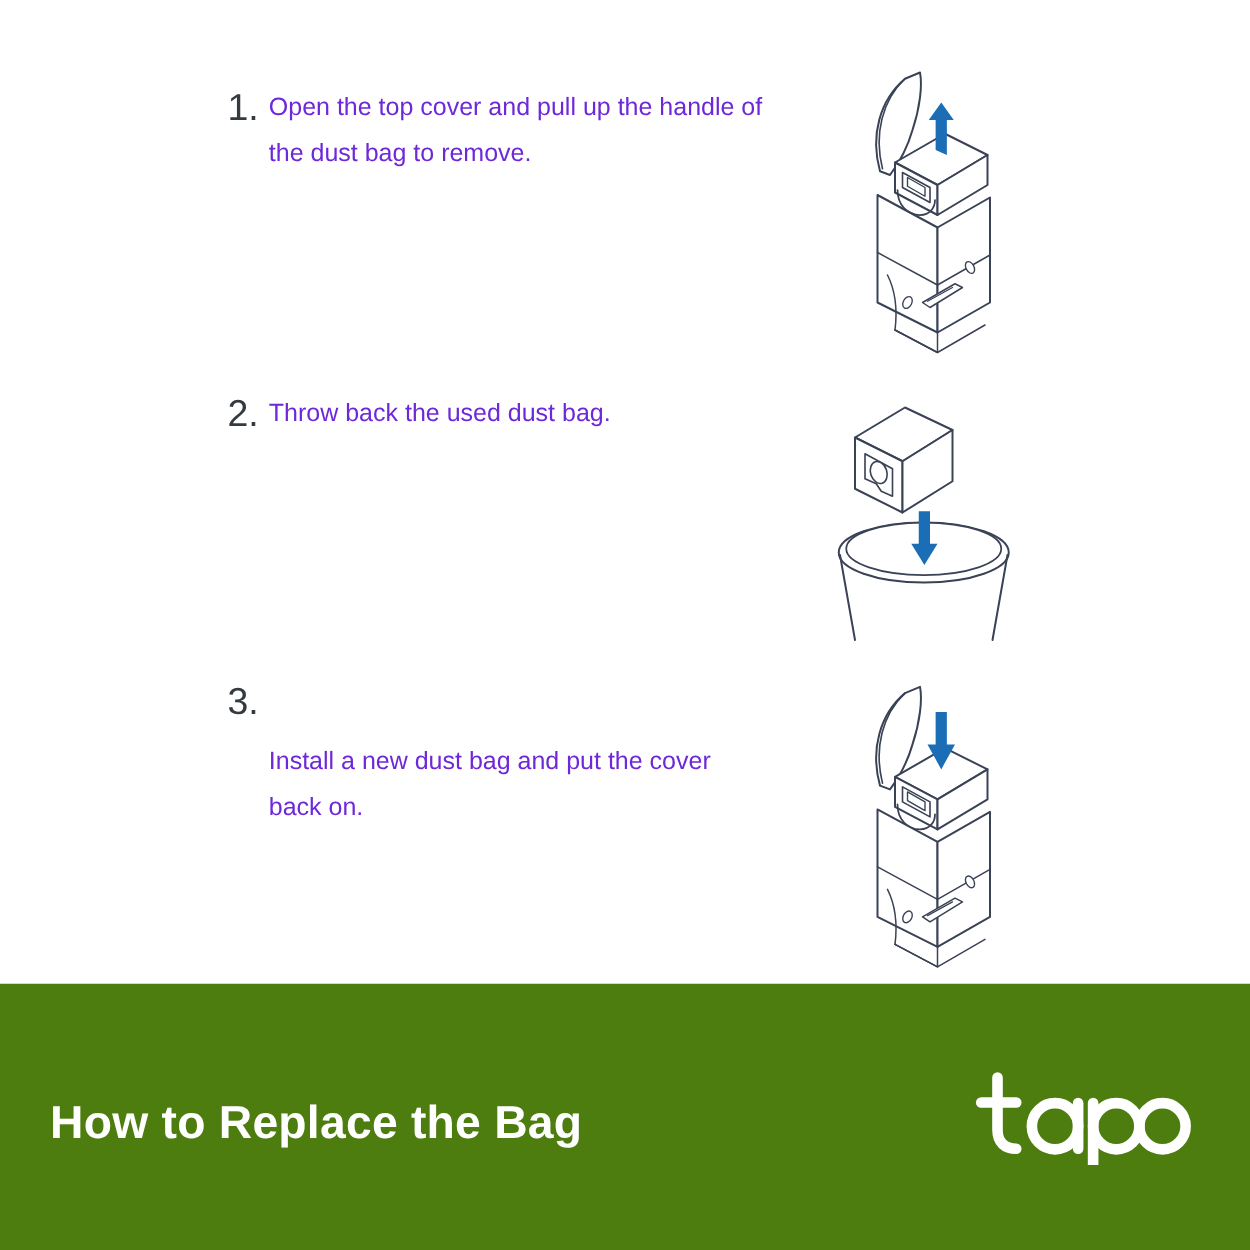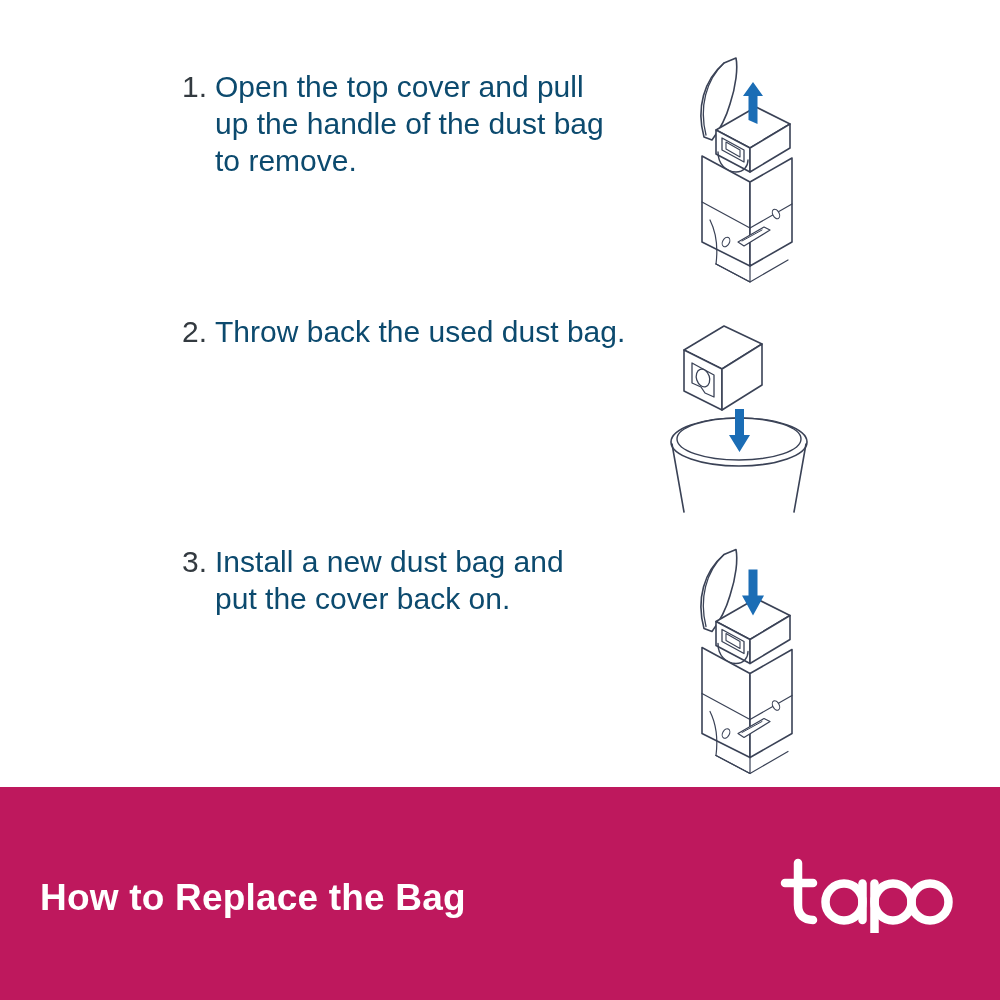--- a/index.html
+++ b/index.html
@@ -51,49 +51,49 @@
   .step-num {
     font-size: 30px;
     line-height: 37px;
     color: #333a40;
     flex: 0 0 auto;
     padding-right: 8px;
     letter-spacing: 0px;
   }
 
   .step-body {
-    font-size: 30px;
+    font-size: 20px;
     line-height: 37px;
-    color: #0c4a6e;
+    color: #6d28d9;
     max-width: 400px;
   }
 
   .step-2 .step-body { max-width: 460px; }
-  .step-3 .step-body { max-width: 360px; }
+  .step-3 .step-body { max-width: 360px; margin-top: 48px; }
 
   .step-art-col {
     position: relative;
     flex: 1 1 auto;
     display: flex;
     justify-content: flex-start;
     align-items: flex-start;
   }
 
   .art-1 { margin-left: 20px; margin-top: -8px; }
   .art-2 { margin-left: 12px; margin-top: 8px; }
   .art-3 { margin-left: 20px; margin-top: 6px; }
 
   
   .banner {
     position: absolute;
     left: 0;
     top: 787px;
     width: 1000px;
     height: 213px;
-    background: #be185d;
+    background: #4d7c0f;
     display: flex;
     align-items: center;
     justify-content: space-between;
     padding: 0 42px 0 40px;
   }
 
   .banner-title {
     color: #ffffff;
     font-size: 37px;
     font-weight: bold;

